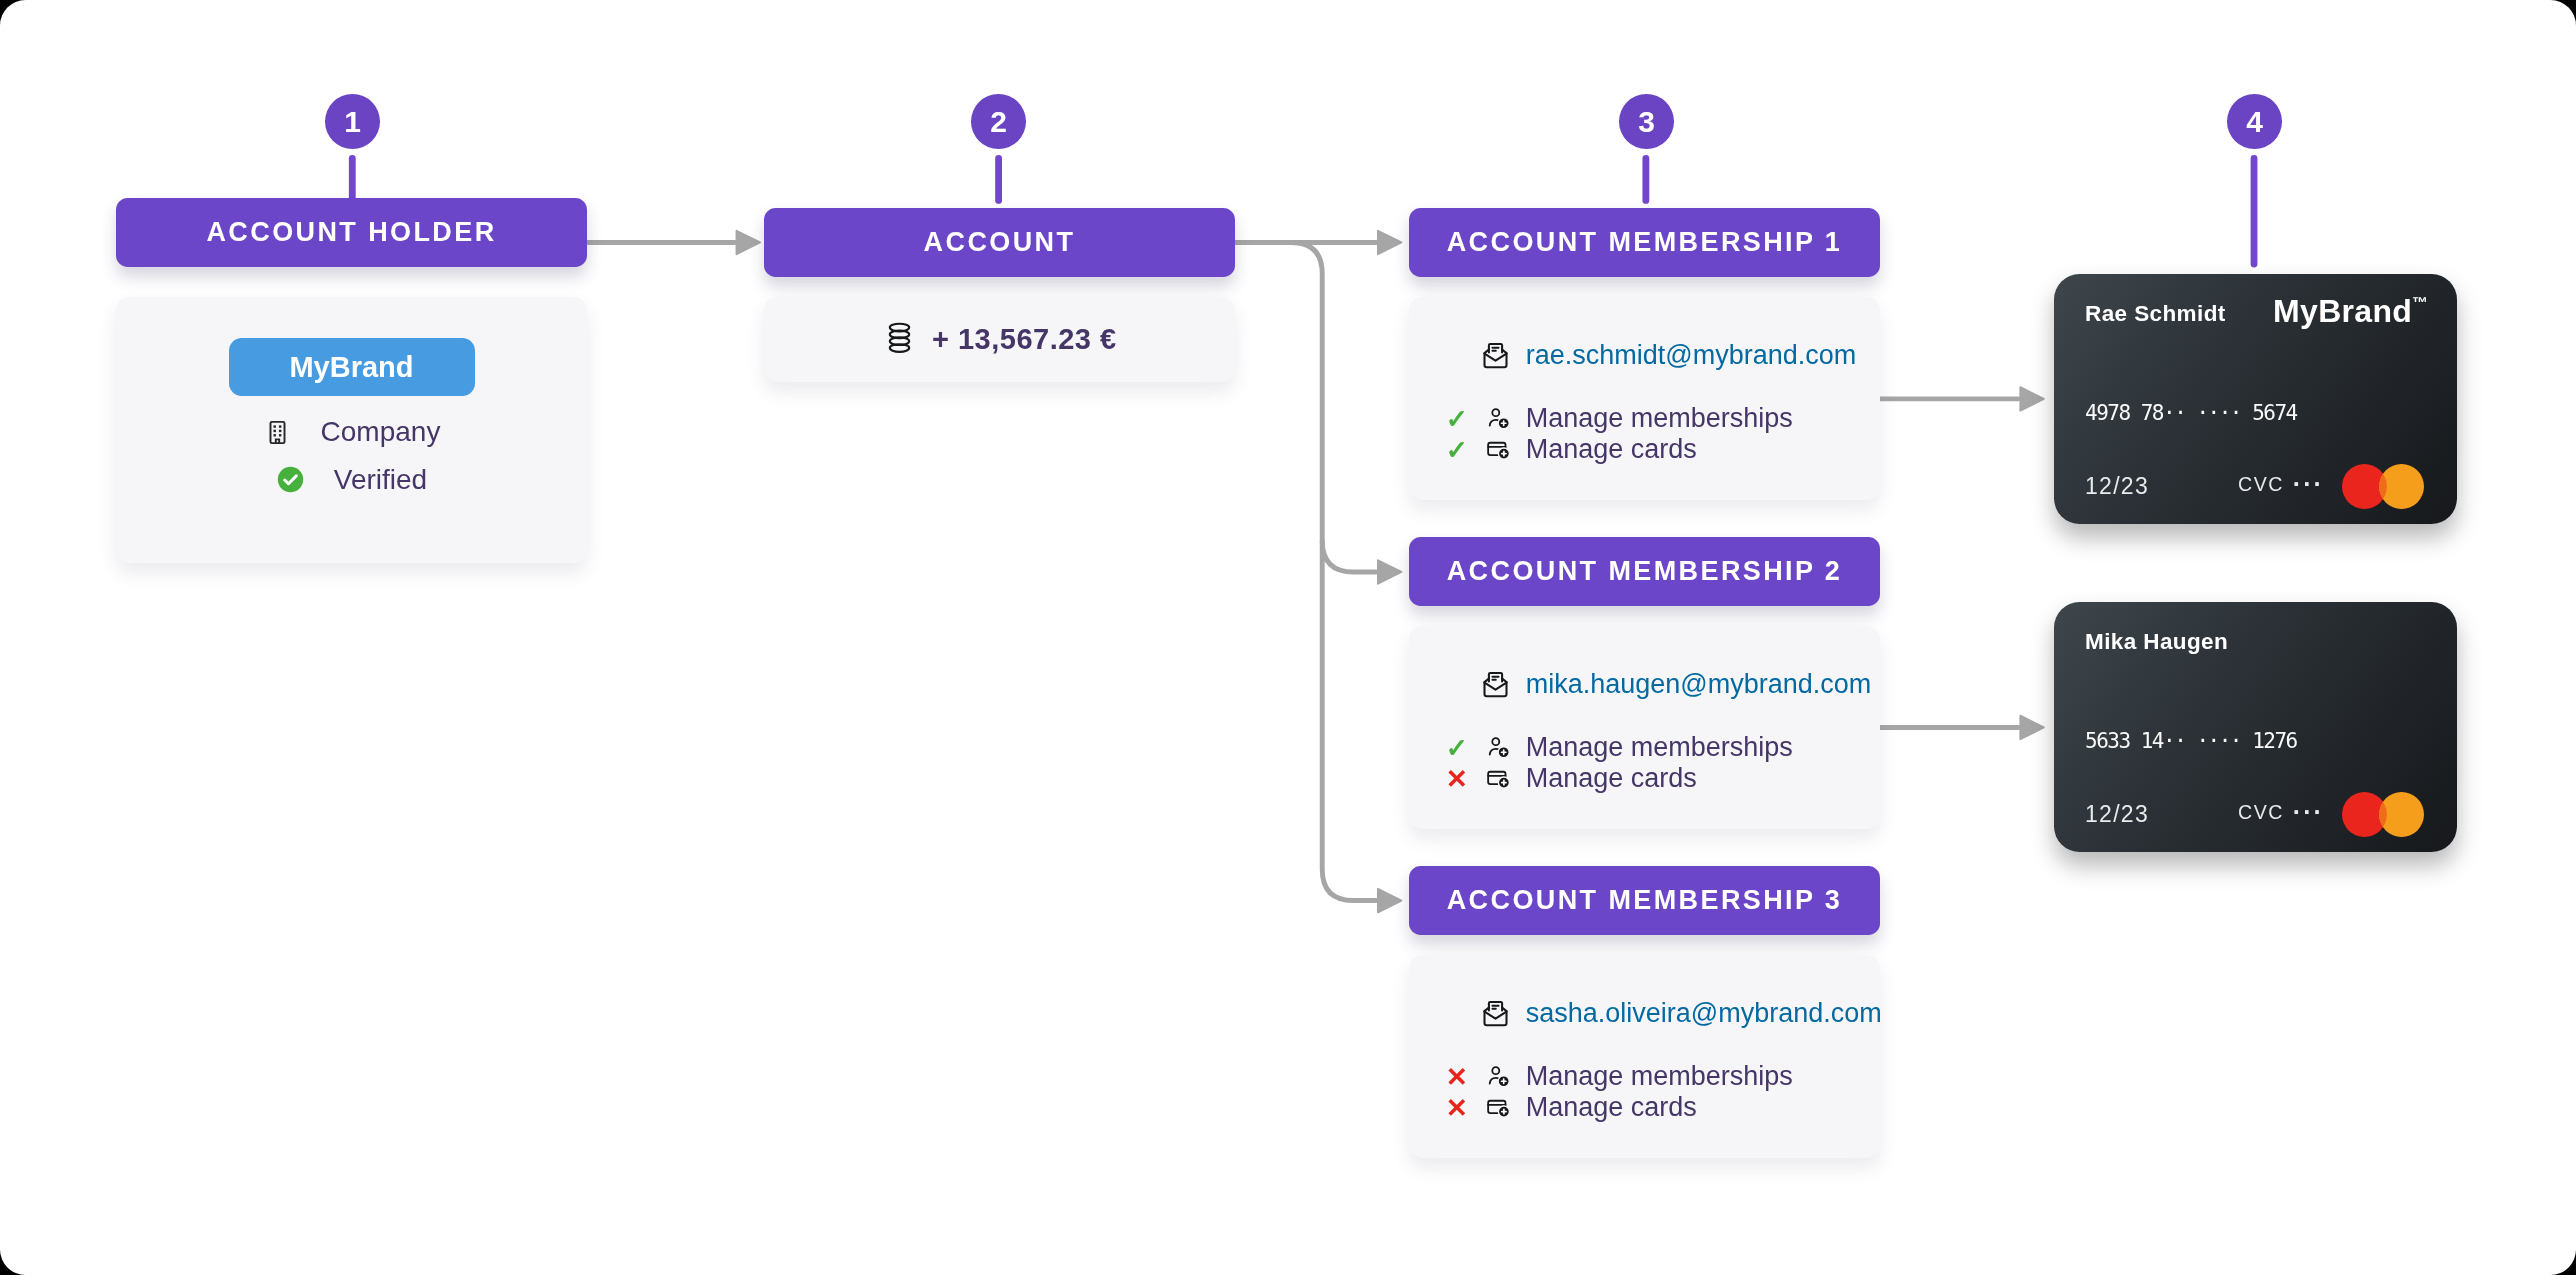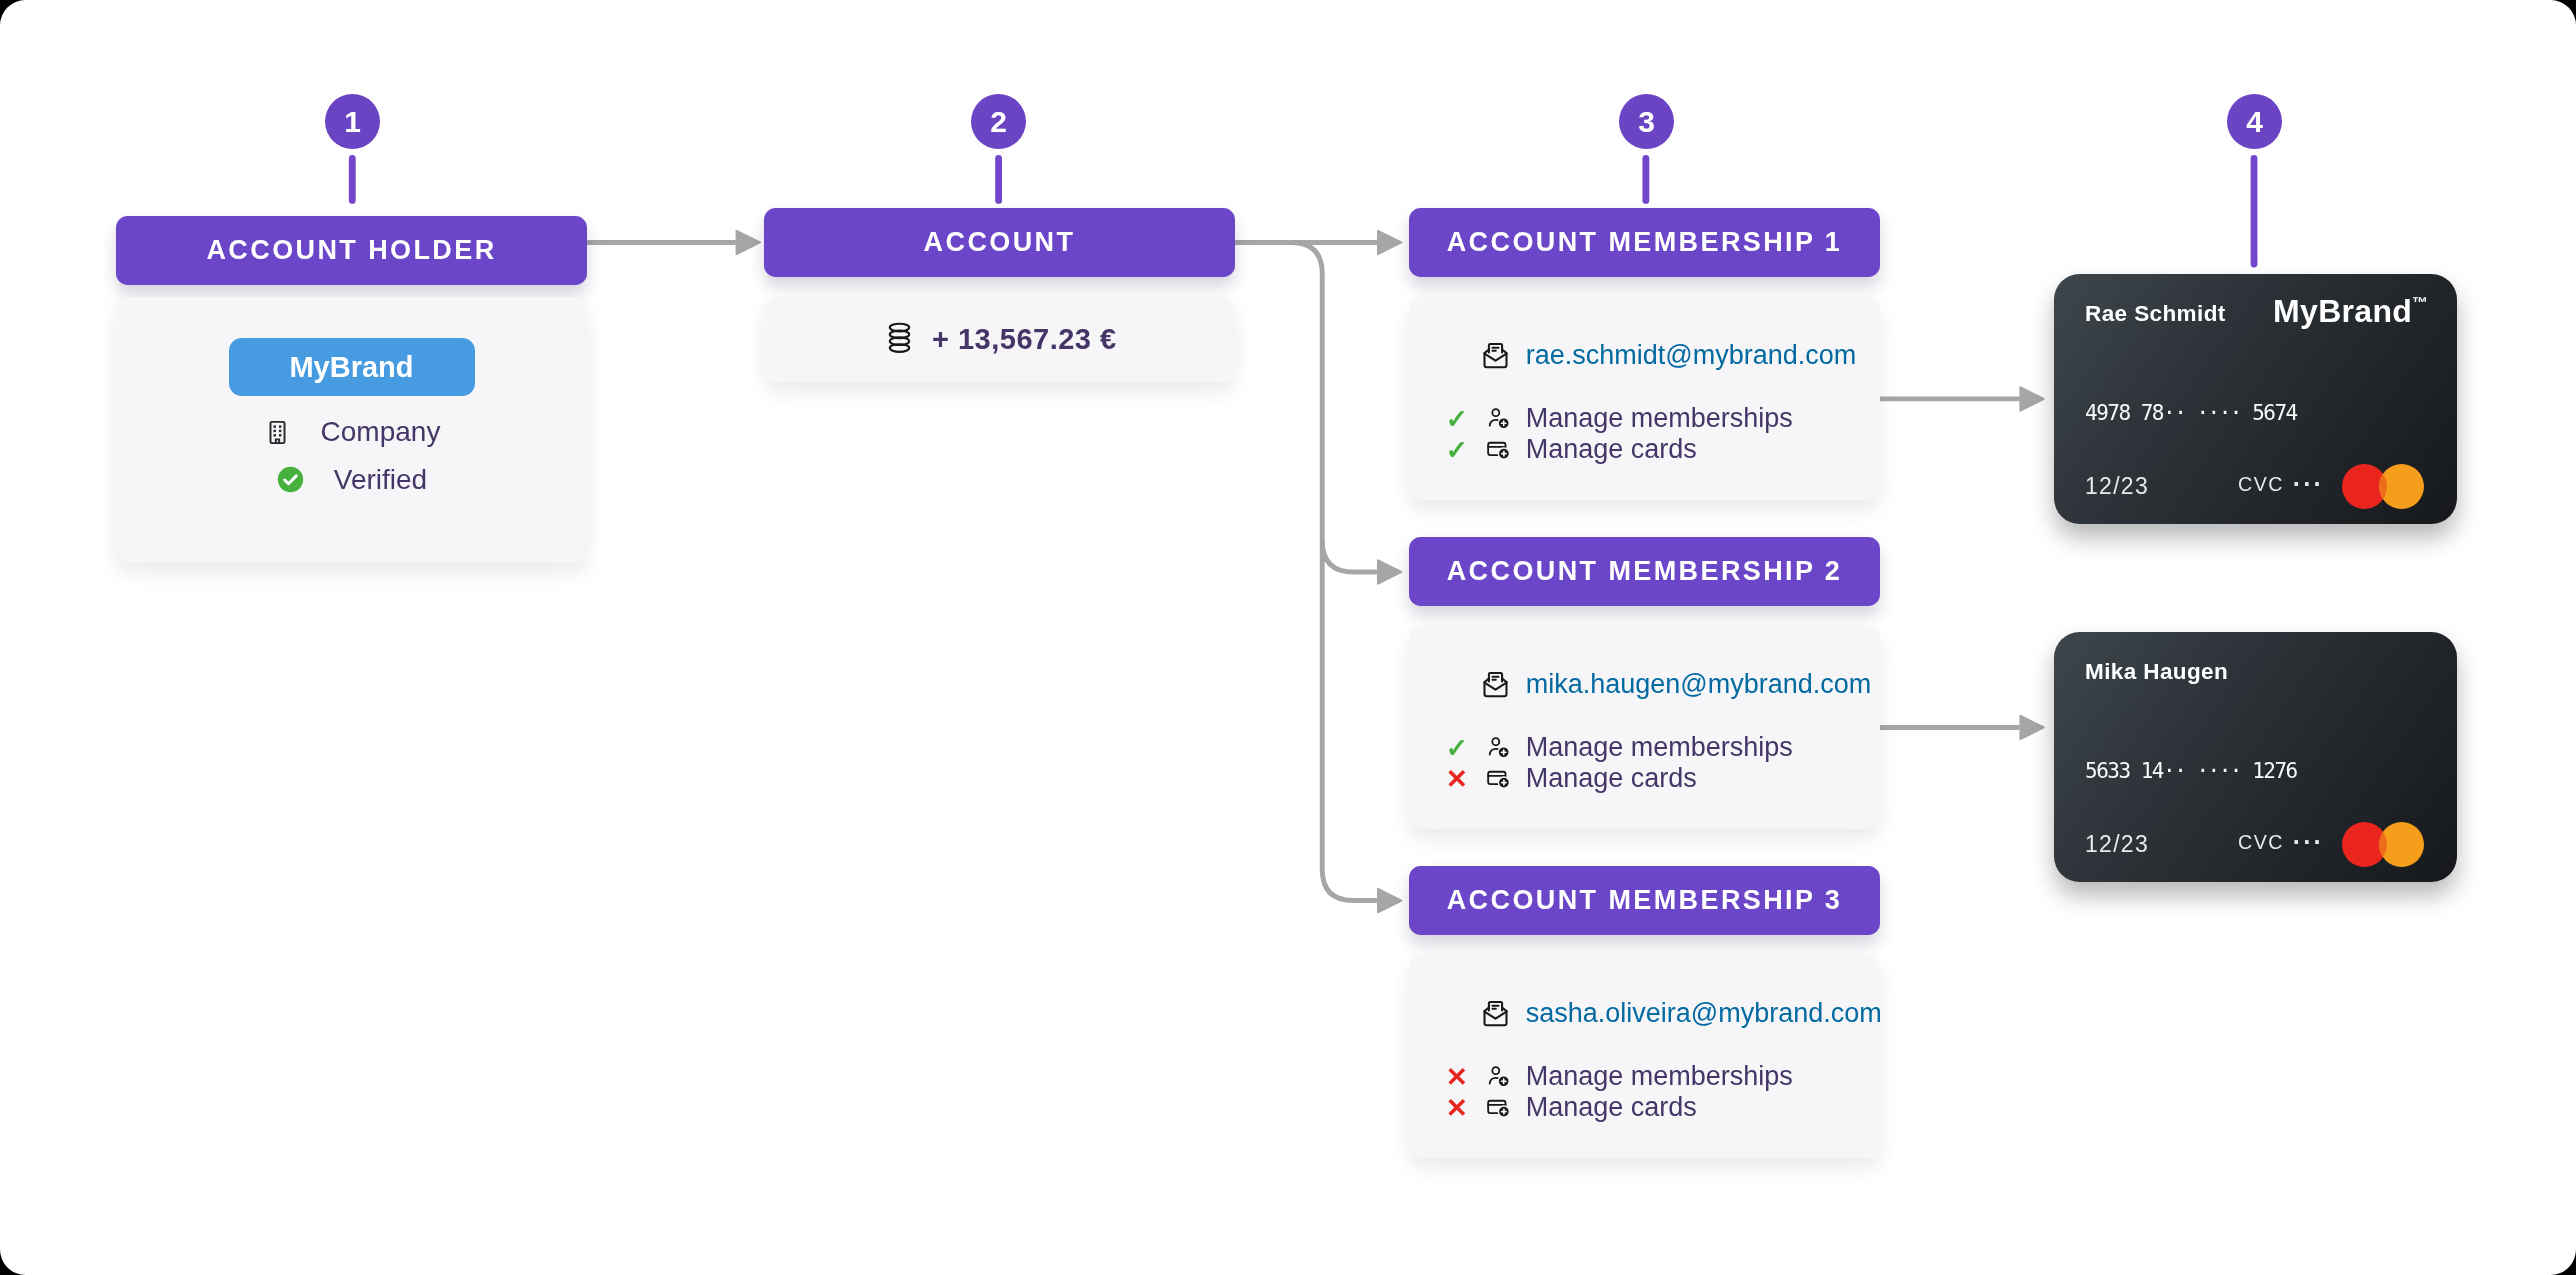--- a/index.html
+++ b/index.html
@@ -113,21 +113,21 @@
   <div class="step-circle" style="left:971px;top:94px;">
       <span>2</span>
     </div>
   <div class="step-circle" style="left:1619px;top:94px;">
       <span>3</span>
     </div>
   <div class="step-circle" style="left:2227px;top:94px;">
       <span>4</span>
     </div>
 
-  <div class="hdr" style="left:116px;top:216px;">
+  <div class="hdr" style="left:116px;top:198px;">
     <span>ACCOUNT HOLDER</span>
   </div>
 
   <div class="panel ah-body">
     <div class="brand-badge">
       <span>MyBrand</span>
     </div>
     <div class="ah-row first">
       <span class="icon">
         <svg width="29" height="29" viewBox="0 0 24 24" fill="none" stroke="#26262b" stroke-width="1.6">
@@ -312,21 +312,21 @@
         <clipPath id="mcL1">
             <circle cx="23" cy="23" r="23"></circle>
           </clipPath>
         <circle cx="23" cy="23" r="23" fill="#e9251d"></circle>
         <circle cx="61" cy="23" r="23" fill="#f59e1b"></circle>
         <circle cx="61" cy="23" r="23" fill="#ef6c1a" clip-path="url(#mcL1)"></circle>
       </svg>
     </span>
   </div>
 
-  <div class="bank-card" style="top:632px;">
+  <div class="bank-card" style="top:602px;">
     <div class="bc-name">Mika Haugen</div>
     <div class="bc-number">5633 14·· ···· 1276</div>
     <div class="bc-expiry">12/23</div>
     <div class="bc-cvc">
       <span>CVC</span>
       <span class="cvc-dots">···</span>
     </div>
     <span class="bc-mc icon">
       <svg width="82" height="45" viewBox="0 0 84 46">
         <clipPath id="mcL2">

